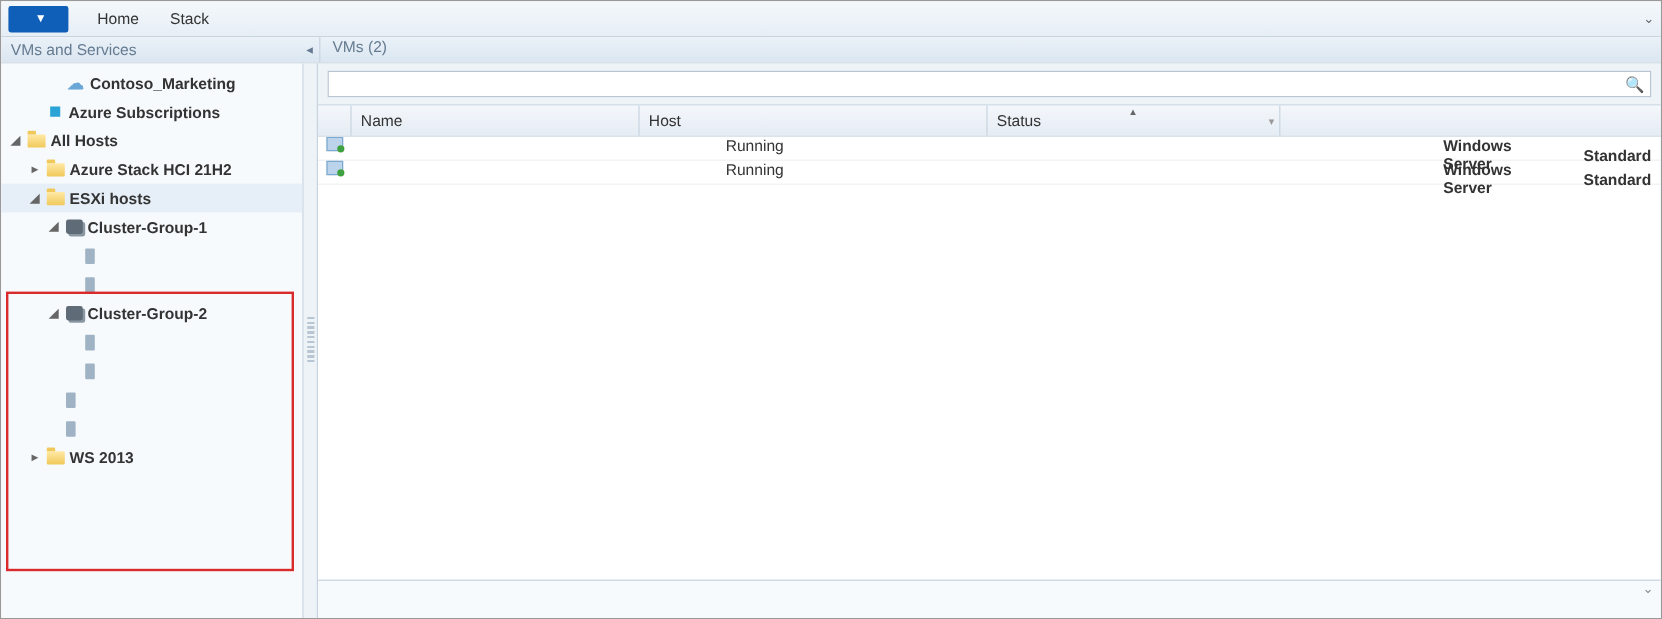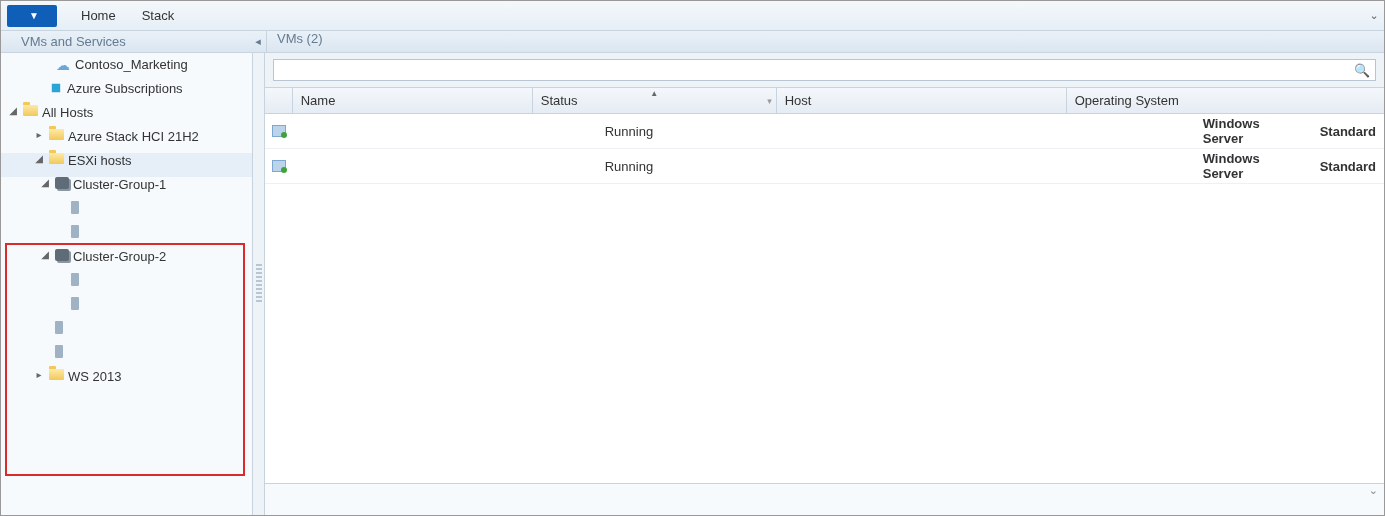--- a/index.html
+++ b/index.html
@@ -49,21 +49,21 @@
   
   .header-row {
     height: 22px;
     display: flex;
     background: linear-gradient(#eaf1f8,#dbe6f1);
     border-bottom: 1px solid #c7d4e0;
   }
   .header-left {
     width: 266px;
     display: flex; align-items: center;
-    padding-left: 20px;
+    padding-left: 8px;
     color: #657b91;
     border-right: 1px solid #c7d4e0;
   }
   .header-left-collapse {
     width: 16px; text-align: center; color: #657b91; font-size: 11px;
     cursor: default;
   }
   .header-right {
     flex: 1;
     display: flex; 
@@ -82,26 +82,27 @@
     border-right: 1px solid #c7d4e0;
     background: #f7fafc;
     position: relative;
     overflow: hidden;
   }
   .tree {
     padding: 4px 0 4px 0;
   }
   .tree-row {
     display: flex;
-    align-items: flex-start;
+    align-items: center;
     height: 24px;
     padding-left: 6px;
     gap: 4px;
     cursor: default;
     white-space: nowrap;
+    font-weight: bold;
   }
   .tree-row.selected {
     background: #e6eef7;
   }
   .expander {
     width: 12px; height: 12px;
     font-size: 10px; color: #666;
     text-align: center;
     user-select: none;
   }
@@ -157,21 +158,21 @@
     width: 14px; height: 12px;
     background: #bcd4eb;
     border: 1px solid #7da9cf;
     position: relative;
   }
   .ico-vm::after {
     content: ""; position: absolute; right: -2px; bottom: -2px;
     width: 6px; height: 6px; border-radius: 50%;
     background: #3fa23f;
   }
-  .indent-1 { padding-left: 32px; }
+  .indent-1 { padding-left: 22px; }
   .indent-2 { padding-left: 38px; }
   .indent-3 { padding-left: 54px; }
 
   .highlight-box {
     position: absolute;
     left: 4px;
     top: 190px;
     width: 240px;
     height: 233px;
     border: 2px solid #d92b2b;
@@ -246,22 +247,22 @@
   .filter-ind {
     position: absolute; right: 4px; font-size: 9px; color: #999;
   }
 
   .grid-body {
     flex: 1;
     overflow: auto;
     background: #fff;
   }
   .row {
-    height: 35px;
-    display: flex; align-items: center;
+    height: 20px;
+    display: flex; align-items: flex-start;
     border-bottom: 1px solid #eef1f4;
     gap: 32px;
   }
   .cell {
     display: flex; align-items: center;
     padding: 0 8px;
     font-size: 13px;
   }
   .cell-icon { width: 28px; justify-content: center; padding: 0; }
   .cell-name { width: 240px; }
@@ -390,30 +391,27 @@
         <input placeholder="" style="">
         <span class="mag">🔍</span>
       </div>
     </div>
 
     <div class="grid-header">
       <div class="col col-icon"></div>
       <div class="col col-name">
         <span>Name</span>
       </div>
+      <div class="col col-host">
+        <span>Host</span>
+      </div>
       <div class="col col-status">
         <span>Status</span>
         <span class="sort-ind">▲</span>
         <span class="filter-ind">▾</span>
-      </div>
-      <div class="col col-host">
-        <span>Host</span>
-      </div>
-      <div class="col col-os">
-        <span>Operating System</span>
       </div>
     </div>
 
     <div class="grid-body" id="grid-body">
         <div class="row">
           <div class="cell cell-icon">
             <span class="ico-vm"></span>
           </div>
           <div class="cell cell-name"></div>
           <div class="cell cell-status">Running</div>

